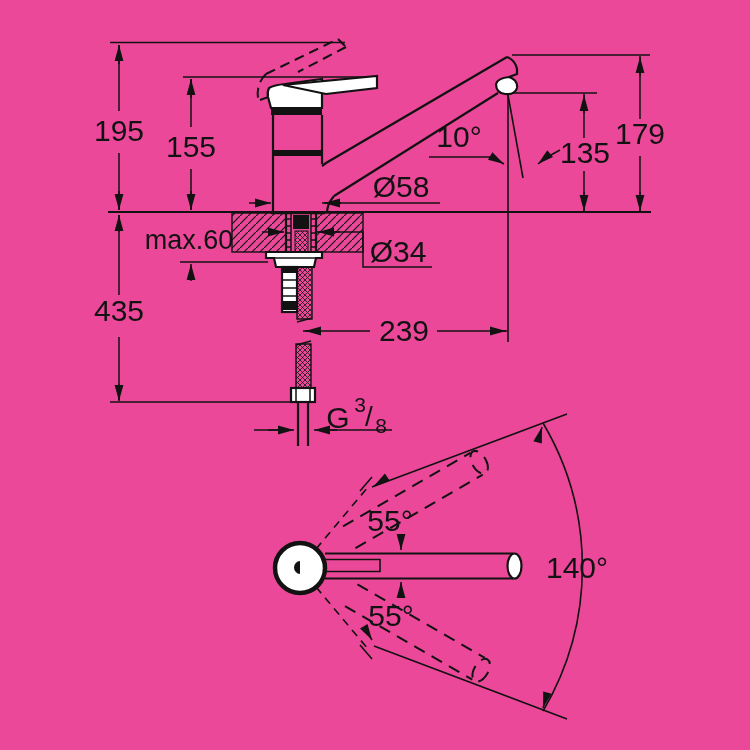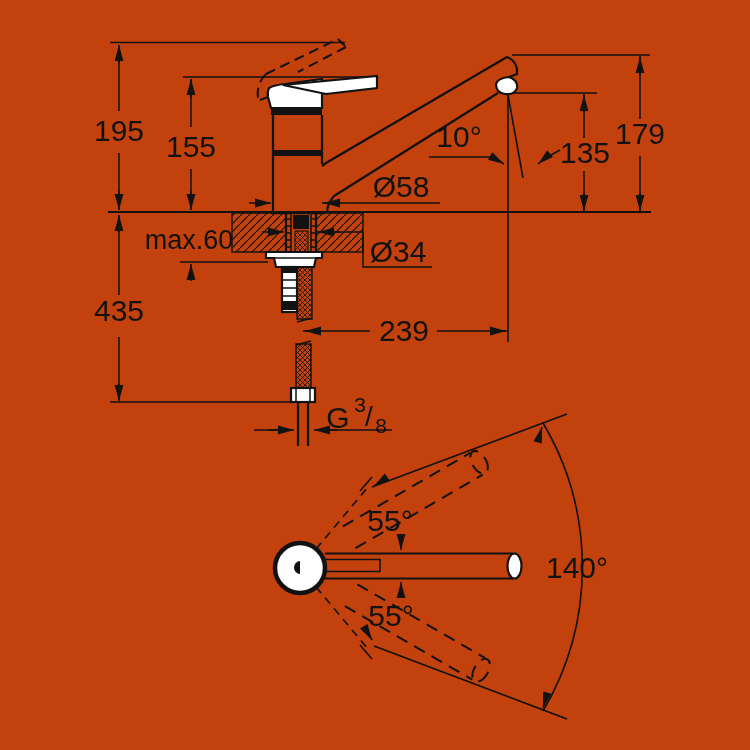--- a/index.html
+++ b/index.html
@@ -1,16 +1,16 @@
 <!DOCTYPE html>
 <html><head>
 <meta charset="utf-8">
 <style>
   html,body{margin:0;padding:0;background:#ffffff;}
-  .sheet{width:750px;height:750px;background:#c2410c;position:relative;overflow:hidden;}
+  .sheet{width:750px;height:750px;background:#ec4899;position:relative;overflow:hidden;}
   svg{display:block;}
   text{font-family:"Liberation Sans","DejaVu Sans",sans-serif;fill:#121212;}
   .dim{font-size:30px;}
   .dim-small{font-size:27px;}
   .frac{font-size:21px;}
   .slash{font-size:28px;}
   .ln{stroke:#121212;fill:none;}
   .thin{stroke-width:1.5;}
   .ref{stroke-width:1.6;}
   .draw{stroke-width:2.2;}

